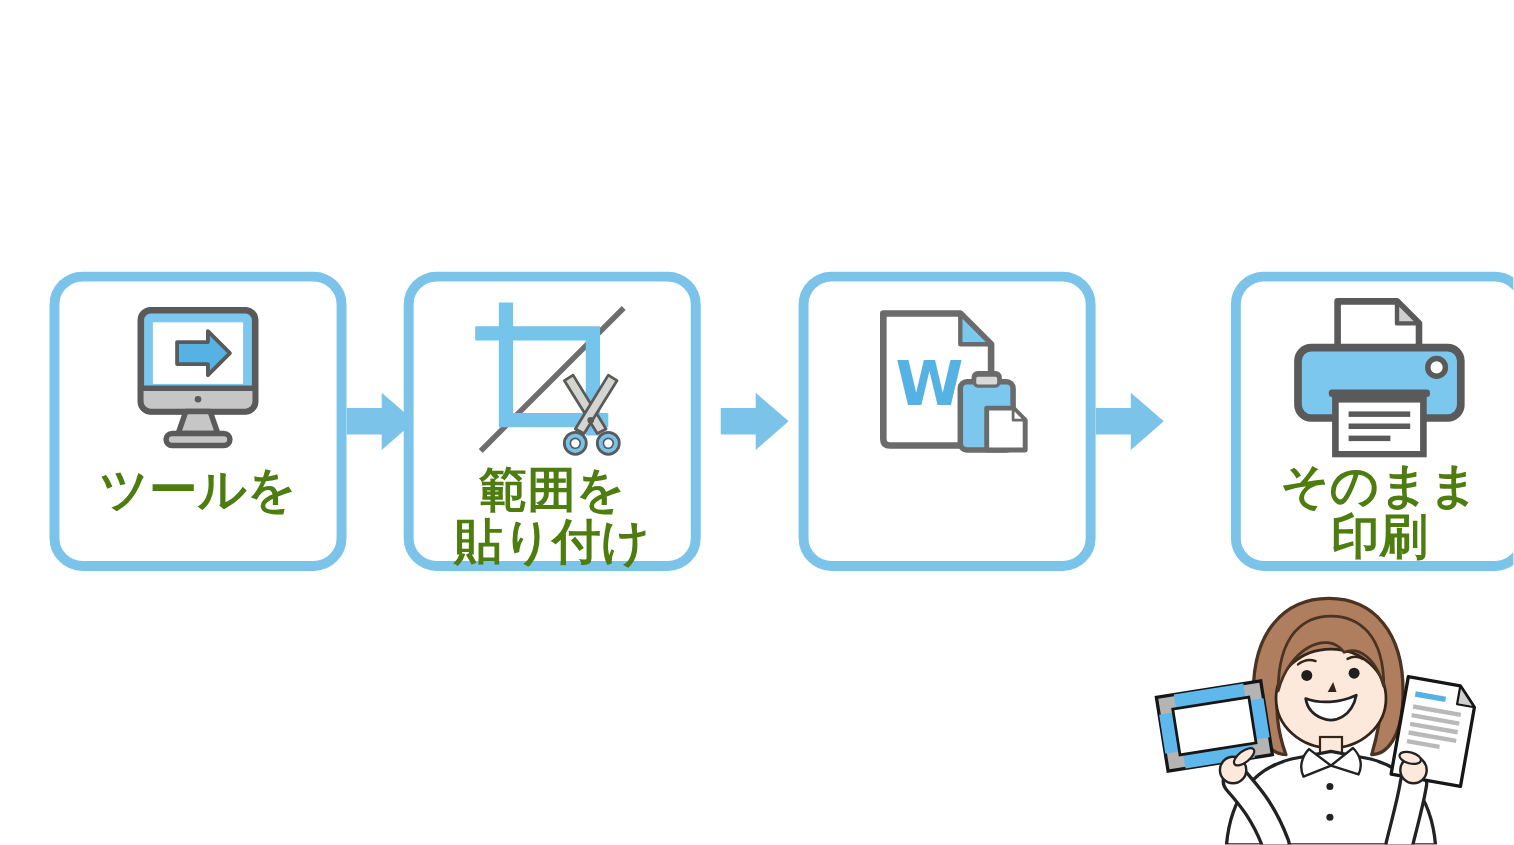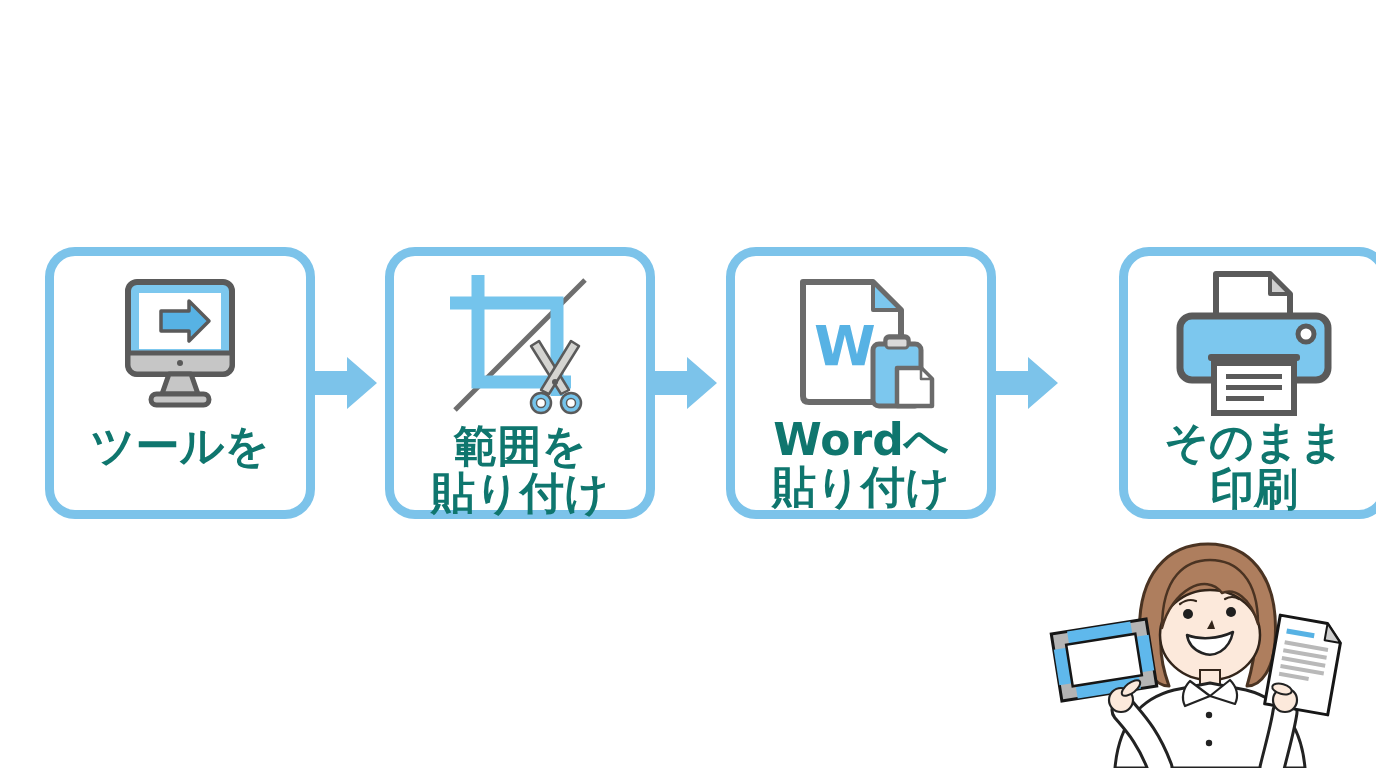--- a/index.html
+++ b/index.html
@@ -9,21 +9,21 @@
   }
   .step{
     position:absolute;top:247px;width:270px;height:272px;box-sizing:border-box;
     background:#ffffff;border:9px solid #7CC3EA;border-radius:30px;
     display:flex;flex-direction:column;align-items:center;
   }
   .icon-wrap{
     height:150px;margin-top:14px;display:flex;align-items:center;justify-content:center;
   }
   .label{
-    margin-top:2px;text-align:center;color:#0f766e;font-weight:900;
+    margin-top:2px;text-align:center;color:#4d7c0f;font-weight:900;
     font-size:44px;line-height:1.07;letter-spacing:0px;
   }
   .label span{display:block;}
   .arrow{position:absolute;top:357px;}
   .woman{position:absolute;left:1020px;top:540px;}
 </style>
 </head>
 <body>
 
 <div id="canvas">
@@ -42,21 +42,21 @@
     </div>
     <div class="label">
       <span>ツールを</span>
     </div>
   </div>
 
   <svg class="arrow" style="left:315px" width="62" height="52" viewBox="0 0 62 52">
     <polygon points="0,14 32,14 32,0 62,26 32,52 32,38 0,38" fill="#7CC3EA"></polygon>
   </svg>
 
-  <div class="step" style="left:385px">
+  <div class="step" style="left:367px">
     <div class="icon-wrap">
       <svg width="150" height="150" viewBox="0 0 150 150">
         <line x1="10" y1="140" x2="140" y2="10" stroke="#6E6E6E" stroke-width="5"></line>
         <path d="M33,5 V112 H126" fill="none" stroke="#74C4EC" stroke-width="13"></path>
         <path d="M5,33 H112 V126" fill="none" stroke="#74C4EC" stroke-width="13"></path>
         <polygon points="86,76 94,71 124,120 116,124" fill="#D4D4D1" stroke="#5A5A5A" stroke-width="2.5" stroke-linejoin="round"></polygon>
         <polygon points="134,76 126,71 96,120 104,124" fill="#D4D4D1" stroke="#5A5A5A" stroke-width="2.5" stroke-linejoin="round"></polygon>
         <circle cx="96" cy="133" r="10" fill="#74C4EC" stroke="#5A5A5A" stroke-width="2.5"></circle>
         <circle cx="96" cy="133" r="4.5" fill="#ffffff" stroke="#5A5A5A" stroke-width="1.5"></circle>
         <circle cx="126" cy="133" r="10" fill="#74C4EC" stroke="#5A5A5A" stroke-width="2.5"></circle>
@@ -79,24 +79,20 @@
       <svg width="152" height="140" viewBox="0 0 152 140">
         <path d="M18,10 H88 L116,38 V124 Q116,130 110,130 H24 Q18,130 18,124 Z" fill="#ffffff" stroke="#6B6B6B" stroke-width="6" stroke-linejoin="round"></path>
         <path d="M88,10 L116,38 H88 Z" fill="#7CC7EE" stroke="#6B6B6B" stroke-width="4" stroke-linejoin="round"></path>
         <text x="60" y="93" font-size="56" font-weight="900" fill="#57B2E4" text-anchor="middle">W</text>
         <rect x="100" y="64" width="24" height="13" rx="4" fill="#D9D9D9" stroke="#6B6B6B" stroke-width="3.5"></rect>
         <rect x="88" y="72" width="48" height="62" rx="6" fill="#7CC7EE" stroke="#6B6B6B" stroke-width="5"></rect>
         <rect x="101" y="66" width="22" height="10" rx="3" fill="#D9D9D9" stroke="#6B6B6B" stroke-width="3"></rect>
         <path d="M112,96 H136 L147,107 V134 H112 Z" fill="#ffffff" stroke="#6B6B6B" stroke-width="4.5" stroke-linejoin="round"></path>
         <path d="M136,96 L147,107 H136 Z" fill="#ffffff" stroke="#6B6B6B" stroke-width="2.5" stroke-linejoin="round"></path>
       </svg>
-    </div>
-    <div class="label">
-      <span>Wordへ</span>
-      <span>貼り付け</span>
     </div>
   </div>
 
   <svg class="arrow" style="left:996px" width="62" height="52" viewBox="0 0 62 52">
     <polygon points="0,14 32,14 32,0 62,26 32,52 32,38 0,38" fill="#7CC3EA"></polygon>
   </svg>
 
   <div class="step" style="left:1119px">
     <div class="icon-wrap">
       <svg width="160" height="146" viewBox="0 0 160 146">

